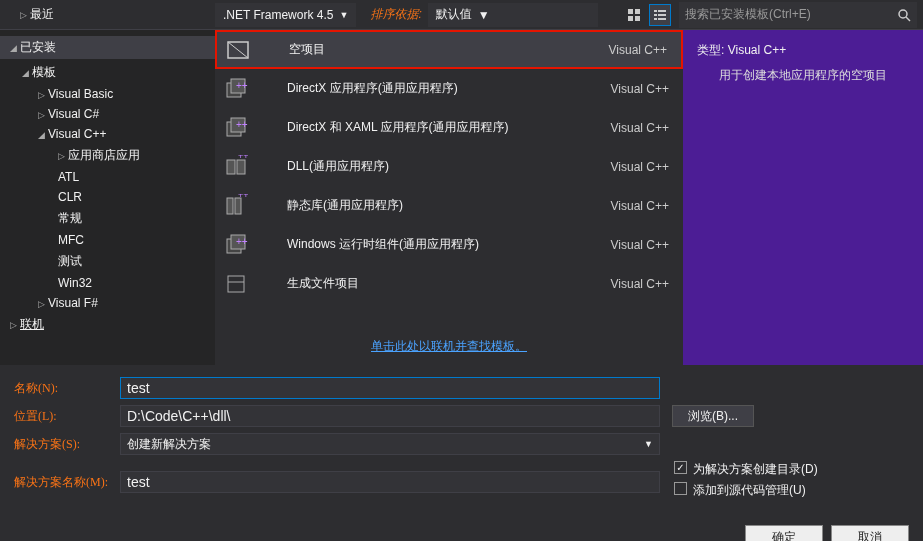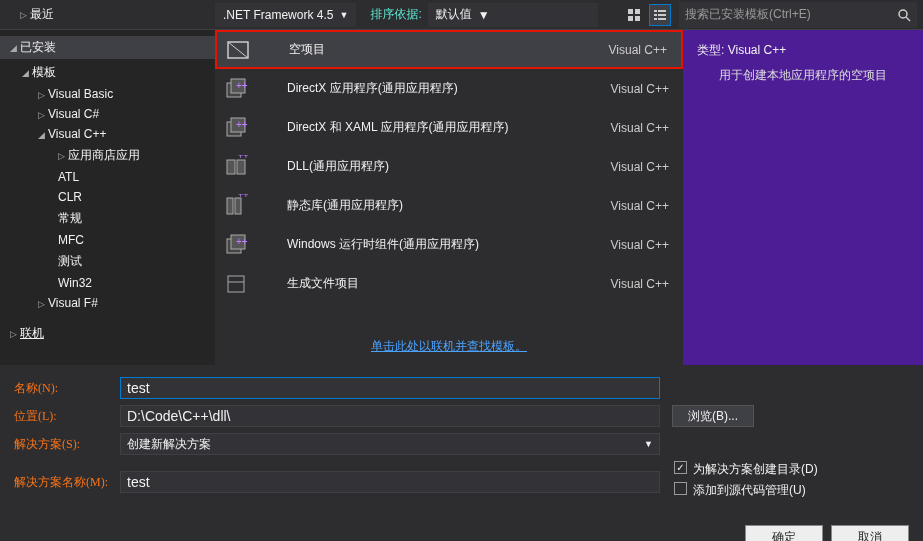--- a/index.html
+++ b/index.html
@@ -8,21 +8,21 @@
   background: #2d2d30;
   font-family: "Microsoft YaHei", sans-serif;
   font-size: 12px;
   color: #f1f1f1;
   overflow: hidden;
 }
 .topbar { height: 30px; display: flex; align-items: center; background: #2d2d30; border-bottom: 1px solid #3f3f46; }
 .topbar-left { width: 215px; padding-left: 10px; }
 .framework-select { display: flex; align-items: center; gap: 6px; padding: 0 8px; height: 24px; background: #333337; margin-right: 8px; }
 .framework-select .caret { font-size: 9px; }
-.sort-lbl { padding: 0 6px; color: #5eead4; }
+.sort-lbl { padding: 0 6px; color: #f97316; font-style: italic; }
 .sort-select { display: flex; align-items: center; gap: 6px; padding: 0 8px; height: 24px; background: #333337; min-width: 170px; margin-right: 10px; }
 .view-icons { display: flex; gap: 4px; margin-left: auto; margin-right: 8px; }
 .view-icons .vi { width: 22px; height: 22px; display: flex; align-items: center; justify-content: center; border: 1px solid transparent; }
 .view-icons .vi.active { border-color: #007acc; background: #3f3f46; }
 .searchbox { width: 238px; height: 26px; background: #333337; display: flex; align-items: center; padding: 0 6px; color: #999; margin-right: 6px; }
 .searchbox .mag { margin-left: auto; }
 
 .main { display: flex; height: 335px; }
 .left { width: 215px; background: #252526; padding: 6px 0; overflow: hidden; }
 .tree-item { padding: 3px 0 3px 10px; cursor: default; }
@@ -119,21 +119,21 @@
     <div class="tree-item ind2"><span class="tg">▷</span><span>Visual C#</span></div>
     <div class="tree-item ind2"><span class="tg">◢</span><span>Visual C++</span></div>
     <div class="tree-item ind3"><span class="tg">▷</span><span>应用商店应用</span></div>
     <div class="tree-item ind3"><span>ATL</span></div>
     <div class="tree-item ind3"><span>CLR</span></div>
     <div class="tree-item ind3"><span>常规</span></div>
     <div class="tree-item ind3"><span>MFC</span></div>
     <div class="tree-item ind3"><span>测试</span></div>
     <div class="tree-item ind3"><span>Win32</span></div>
     <div class="tree-item ind2"><span class="tg">▷</span><span>Visual F#</span></div>
-    <div class="tree-item" style="margin-top:9px;text-decoration:underline;"><span class="tg">▷</span><span>联机</span></div>
+    <div class="tree-item" style="margin-top:0;text-decoration:underline;"><span class="tg">▷</span><span>联机</span></div>
   </div>
 
   <div class="mid">
     <div class="tmpl-list">
       <div class="tmpl sel">
         <span class="ticon">
             <svg width="24" height="24">
               <rect x="2" y="4" width="20" height="16" fill="none" stroke="#ccc" stroke-width="1.5"></rect>
               <line x1="2" y1="4" x2="22" y2="20" stroke="#ccc"></line>
             </svg>

